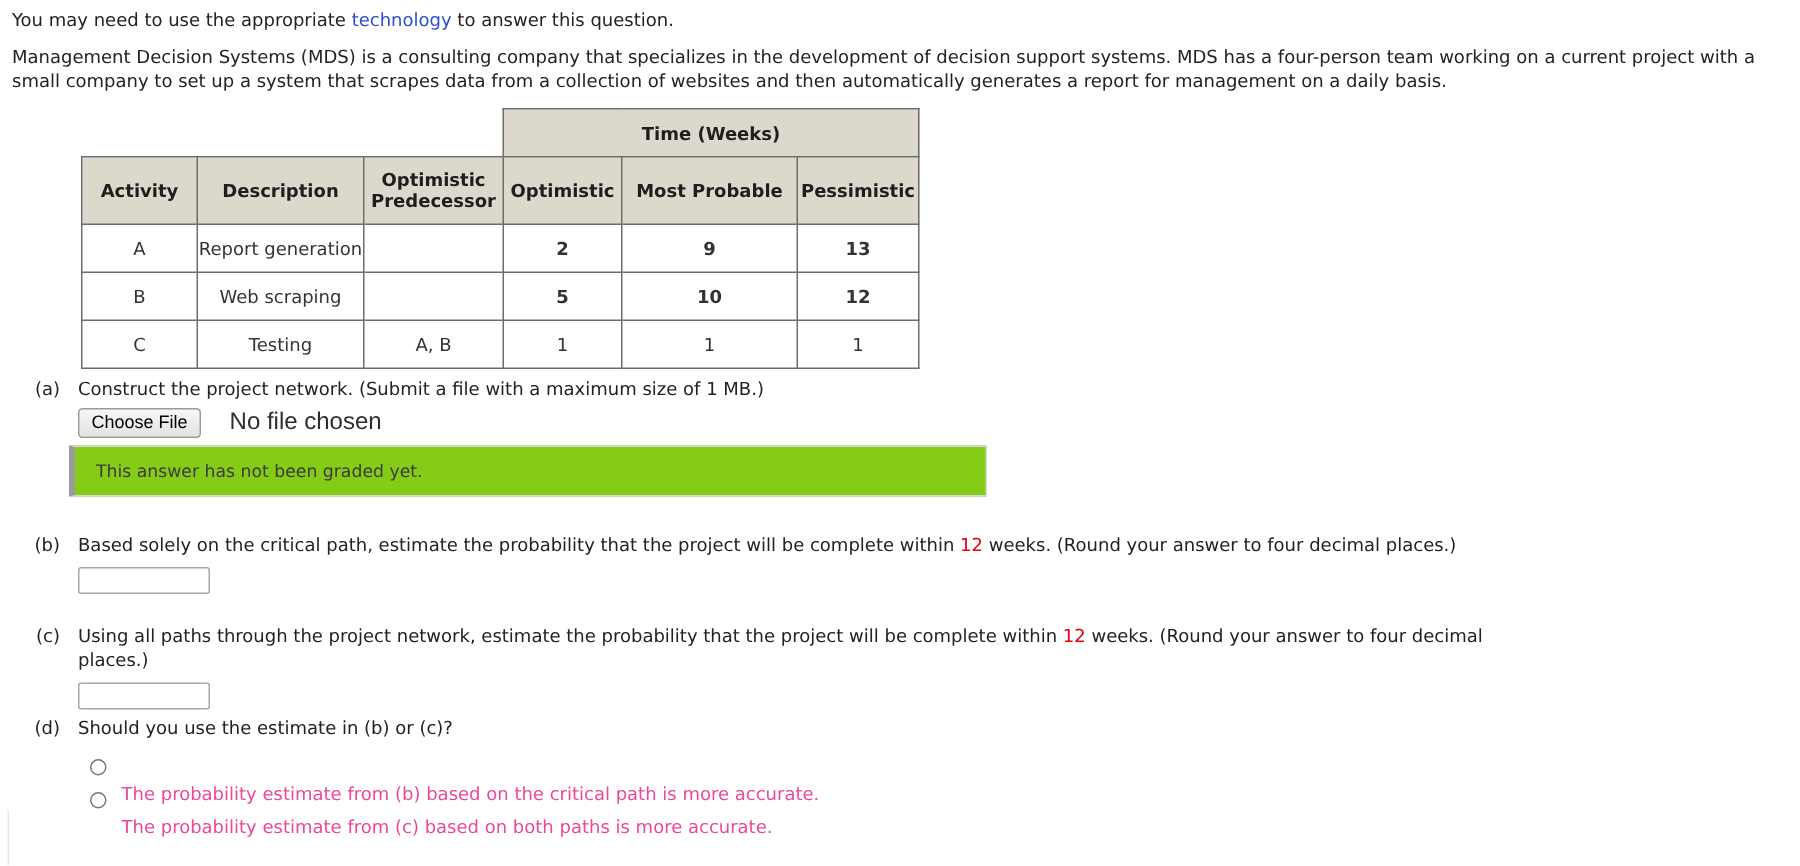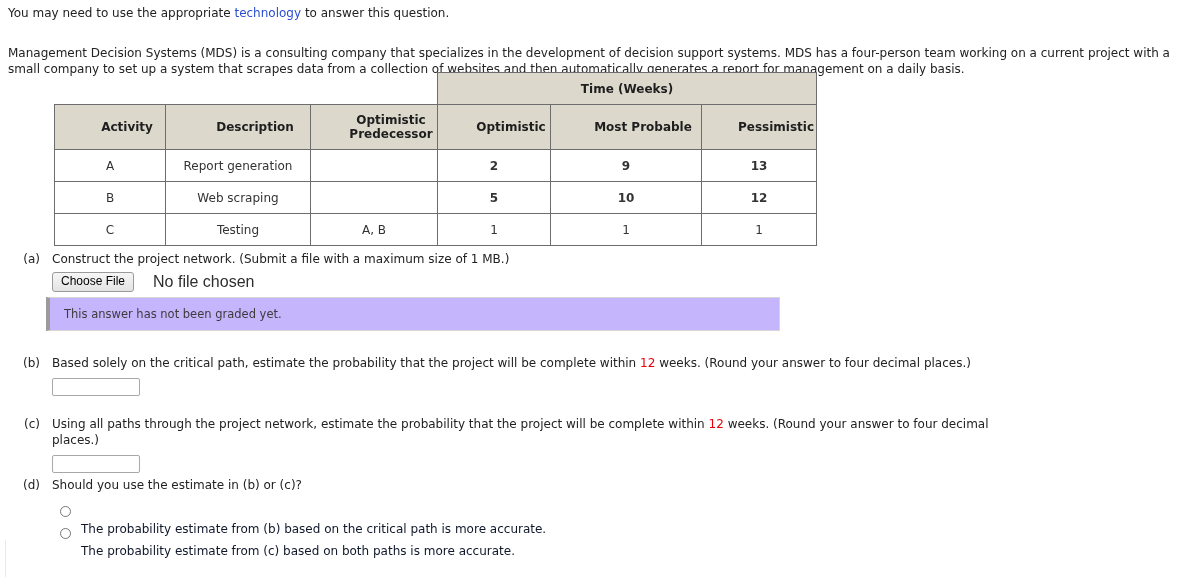--- a/index.html
+++ b/index.html
@@ -39,21 +39,20 @@
   }
 
   .problem-body {
     position: absolute;
     left: 8px;
     top: 30px;
     width: 1186px;
     font-size: 12px;
     line-height: 16px;
     color: #222222;
-    margin-top: 15px;
   }
 
   
   .data-table {
     position: absolute;
     left: 54px;
     top: 72px;
     border-collapse: collapse;
     font-size: 12px;
   }
@@ -72,21 +71,20 @@
   }
   .spacer-cell {
     border: 0 !important;
     background: transparent !important;
   }
   th.group-head {
     height: 31px;
   }
   th.col-head {
     height: 44px;
-    padding-left: 34px;
   }
   td.body-cell {
     height: 31px;
     color: #333333;
   }
   .c-activity { width: 76px; }
   .c-desc     { width: 110px; }
   .c-pred     { width: 92px; }
   .c-opt      { width: 78px; }
   .c-mp       { width: 116px; }
@@ -145,23 +143,23 @@
     font-family: "Liberation Sans", sans-serif;
     font-size: 16px;
     color: #2e2e2e;
   }
 
   
   .grade-box {
     position: absolute;
     left: 46px;
     top: 297px;
-    width: 734px;
+    width: 612px;
     height: 34px;
-    background: #c4b5fd;
+    background: #84cc16;
     border: 1px solid #d6d6d6;
     border-left: 4px solid #9b9b9b;
     box-sizing: border-box;
     display: flex;
     align-items: center;
   }
   .grade-text {
     padding-left: 14px;
     font-size: 11.5px;
     color: #3c3c3c;
@@ -199,21 +197,21 @@
     height: 11px;
     border: 1px solid #767676;
     border-radius: 50%;
     background: #ffffff;
     box-sizing: border-box;
     flex: none;
     margin-right: 10px;
   }
   .choice-text {
     font-size: 12px;
-    color: #0f172a;
+    color: #ec4899;
     line-height: 16px;
     margin-top: 35px;
   }
 
   
   .edge-line {
     position: absolute;
     left: 5px;
     top: 540px;
     width: 1px;

